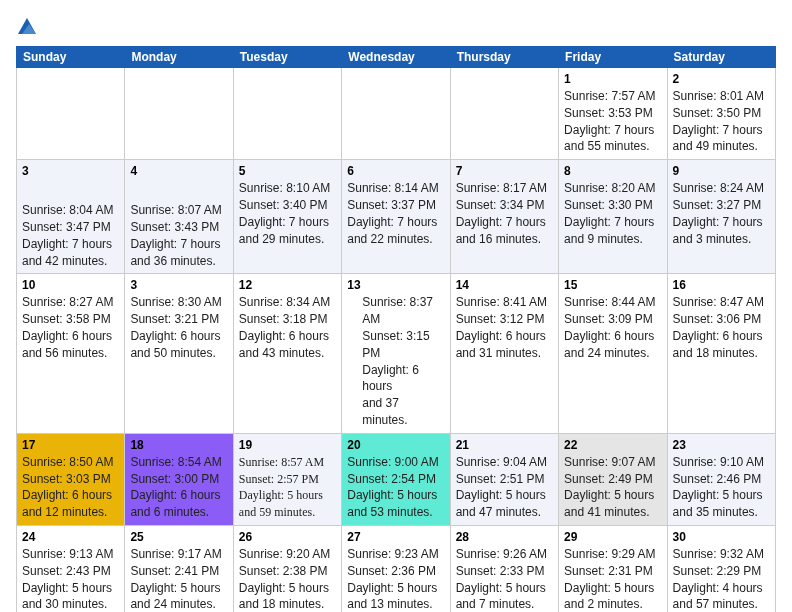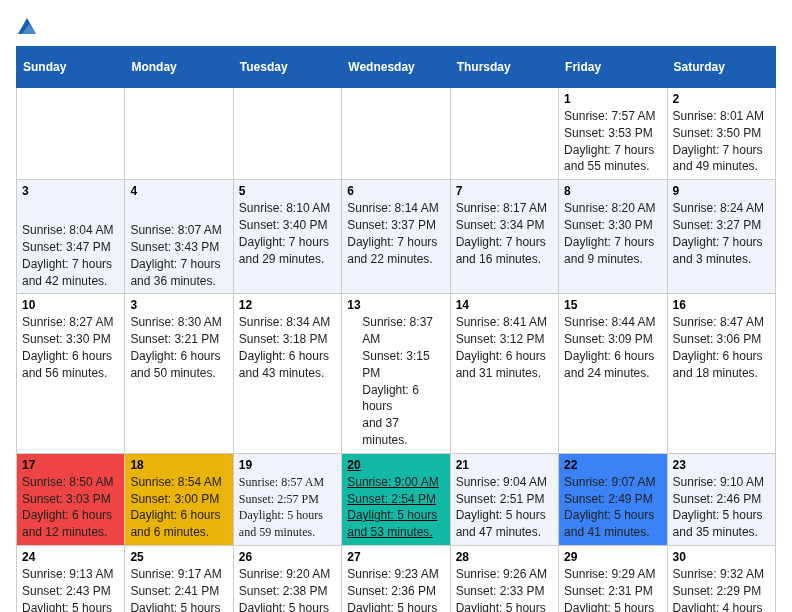--- a/index.html
+++ b/index.html
@@ -51,21 +51,21 @@
     }
     .calendar {
       width: 100%;
       border-collapse: collapse;
       font-size: 11px;
     }
     .calendar th {
       background-color: #1a5fb4;
       color: #fff;
       text-align: left;
-      padding: 13px 6px;
+      padding: 3px 6px;
       font-size: 12px;
       font-weight: bold;
       border: 1px solid #1a5fb4;
     }
     .calendar td {
       border: 1px solid #ccc;
       vertical-align: top;
       padding: 4px 5px;
       width: 108px;
       height: 88px;
@@ -190,21 +190,21 @@
           <div class="day-info" style="white-space: pre-line;">Sunrise: 8:24 AM
 Sunset: 3:27 PM
 Daylight: 7 hours
 and 3 minutes.</div>
         </td>
       </tr>
       <tr>
         <td>
           <div class="day-number">10</div>
           <div class="day-info" style="white-space: pre-line;">Sunrise: 8:27 AM
-Sunset: 3:30 PM
+Sunset: 3:58 PM
 Daylight: 6 hours
 and 56 minutes.</div>
         </td>
         <td>
           <div class="day-number">3</div>
           <div class="day-info" style="white-space: pre-line;">Sunrise: 8:30 AM
 Sunset: 3:21 PM
 Daylight: 6 hours
 and 50 minutes.</div>
         </td>
@@ -238,56 +238,56 @@
         </td>
         <td>
           <div class="day-number">16</div>
           <div class="day-info" style="white-space: pre-line;">Sunrise: 8:47 AM
 Sunset: 3:06 PM
 Daylight: 6 hours
 and 18 minutes.</div>
         </td>
       </tr>
       <tr>
-        <td style="background: #ef4444;">
+        <td style="background: #eab308;">
           <div class="day-number">17</div>
           <div class="day-info" style="white-space: pre-line;">Sunrise: 8:50 AM
 Sunset: 3:03 PM
 Daylight: 6 hours
 and 12 minutes.</div>
         </td>
-        <td style="background: #eab308;">
+        <td style="background: #8b5cf6;">
           <div class="day-number">18</div>
           <div class="day-info" style="white-space: pre-line;">Sunrise: 8:54 AM
 Sunset: 3:00 PM
 Daylight: 6 hours
 and 6 minutes.</div>
         </td>
         <td style="background: rgb(240, 244, 250);">
           <div class="day-number">19</div>
           <div class="day-info" style="white-space: pre-line; font-family: Liberation Serif, serif;">Sunrise: 8:57 AM
 Sunset: 2:57 PM
 Daylight: 5 hours
 and 59 minutes.</div>
         </td>
-        <td style="background: #14b8a6; text-decoration: underline;">
+        <td style="background: #5eead4;">
           <div class="day-number">20</div>
           <div class="day-info" style="white-space: pre-line;">Sunrise: 9:00 AM
 Sunset: 2:54 PM
 Daylight: 5 hours
 and 53 minutes.</div>
         </td>
         <td style="background: rgb(240, 244, 250);">
           <div class="day-number">21</div>
           <div class="day-info" style="white-space: pre-line;">Sunrise: 9:04 AM
 Sunset: 2:51 PM
 Daylight: 5 hours
 and 47 minutes.</div>
         </td>
-        <td style="background: #3b82f6; margin-top: 28px;">
+        <td style="background: #e5e5e5; margin-top: 28px;">
           <div class="day-number">22</div>
           <div class="day-info" style="white-space: pre-line;">Sunrise: 9:07 AM
 Sunset: 2:49 PM
 Daylight: 5 hours
 and 41 minutes.</div>
         </td>
         <td style="background: rgb(240, 244, 250);">
           <div class="day-number">23</div>
           <div class="day-info" style="white-space: pre-line;">Sunrise: 9:10 AM
 Sunset: 2:46 PM

